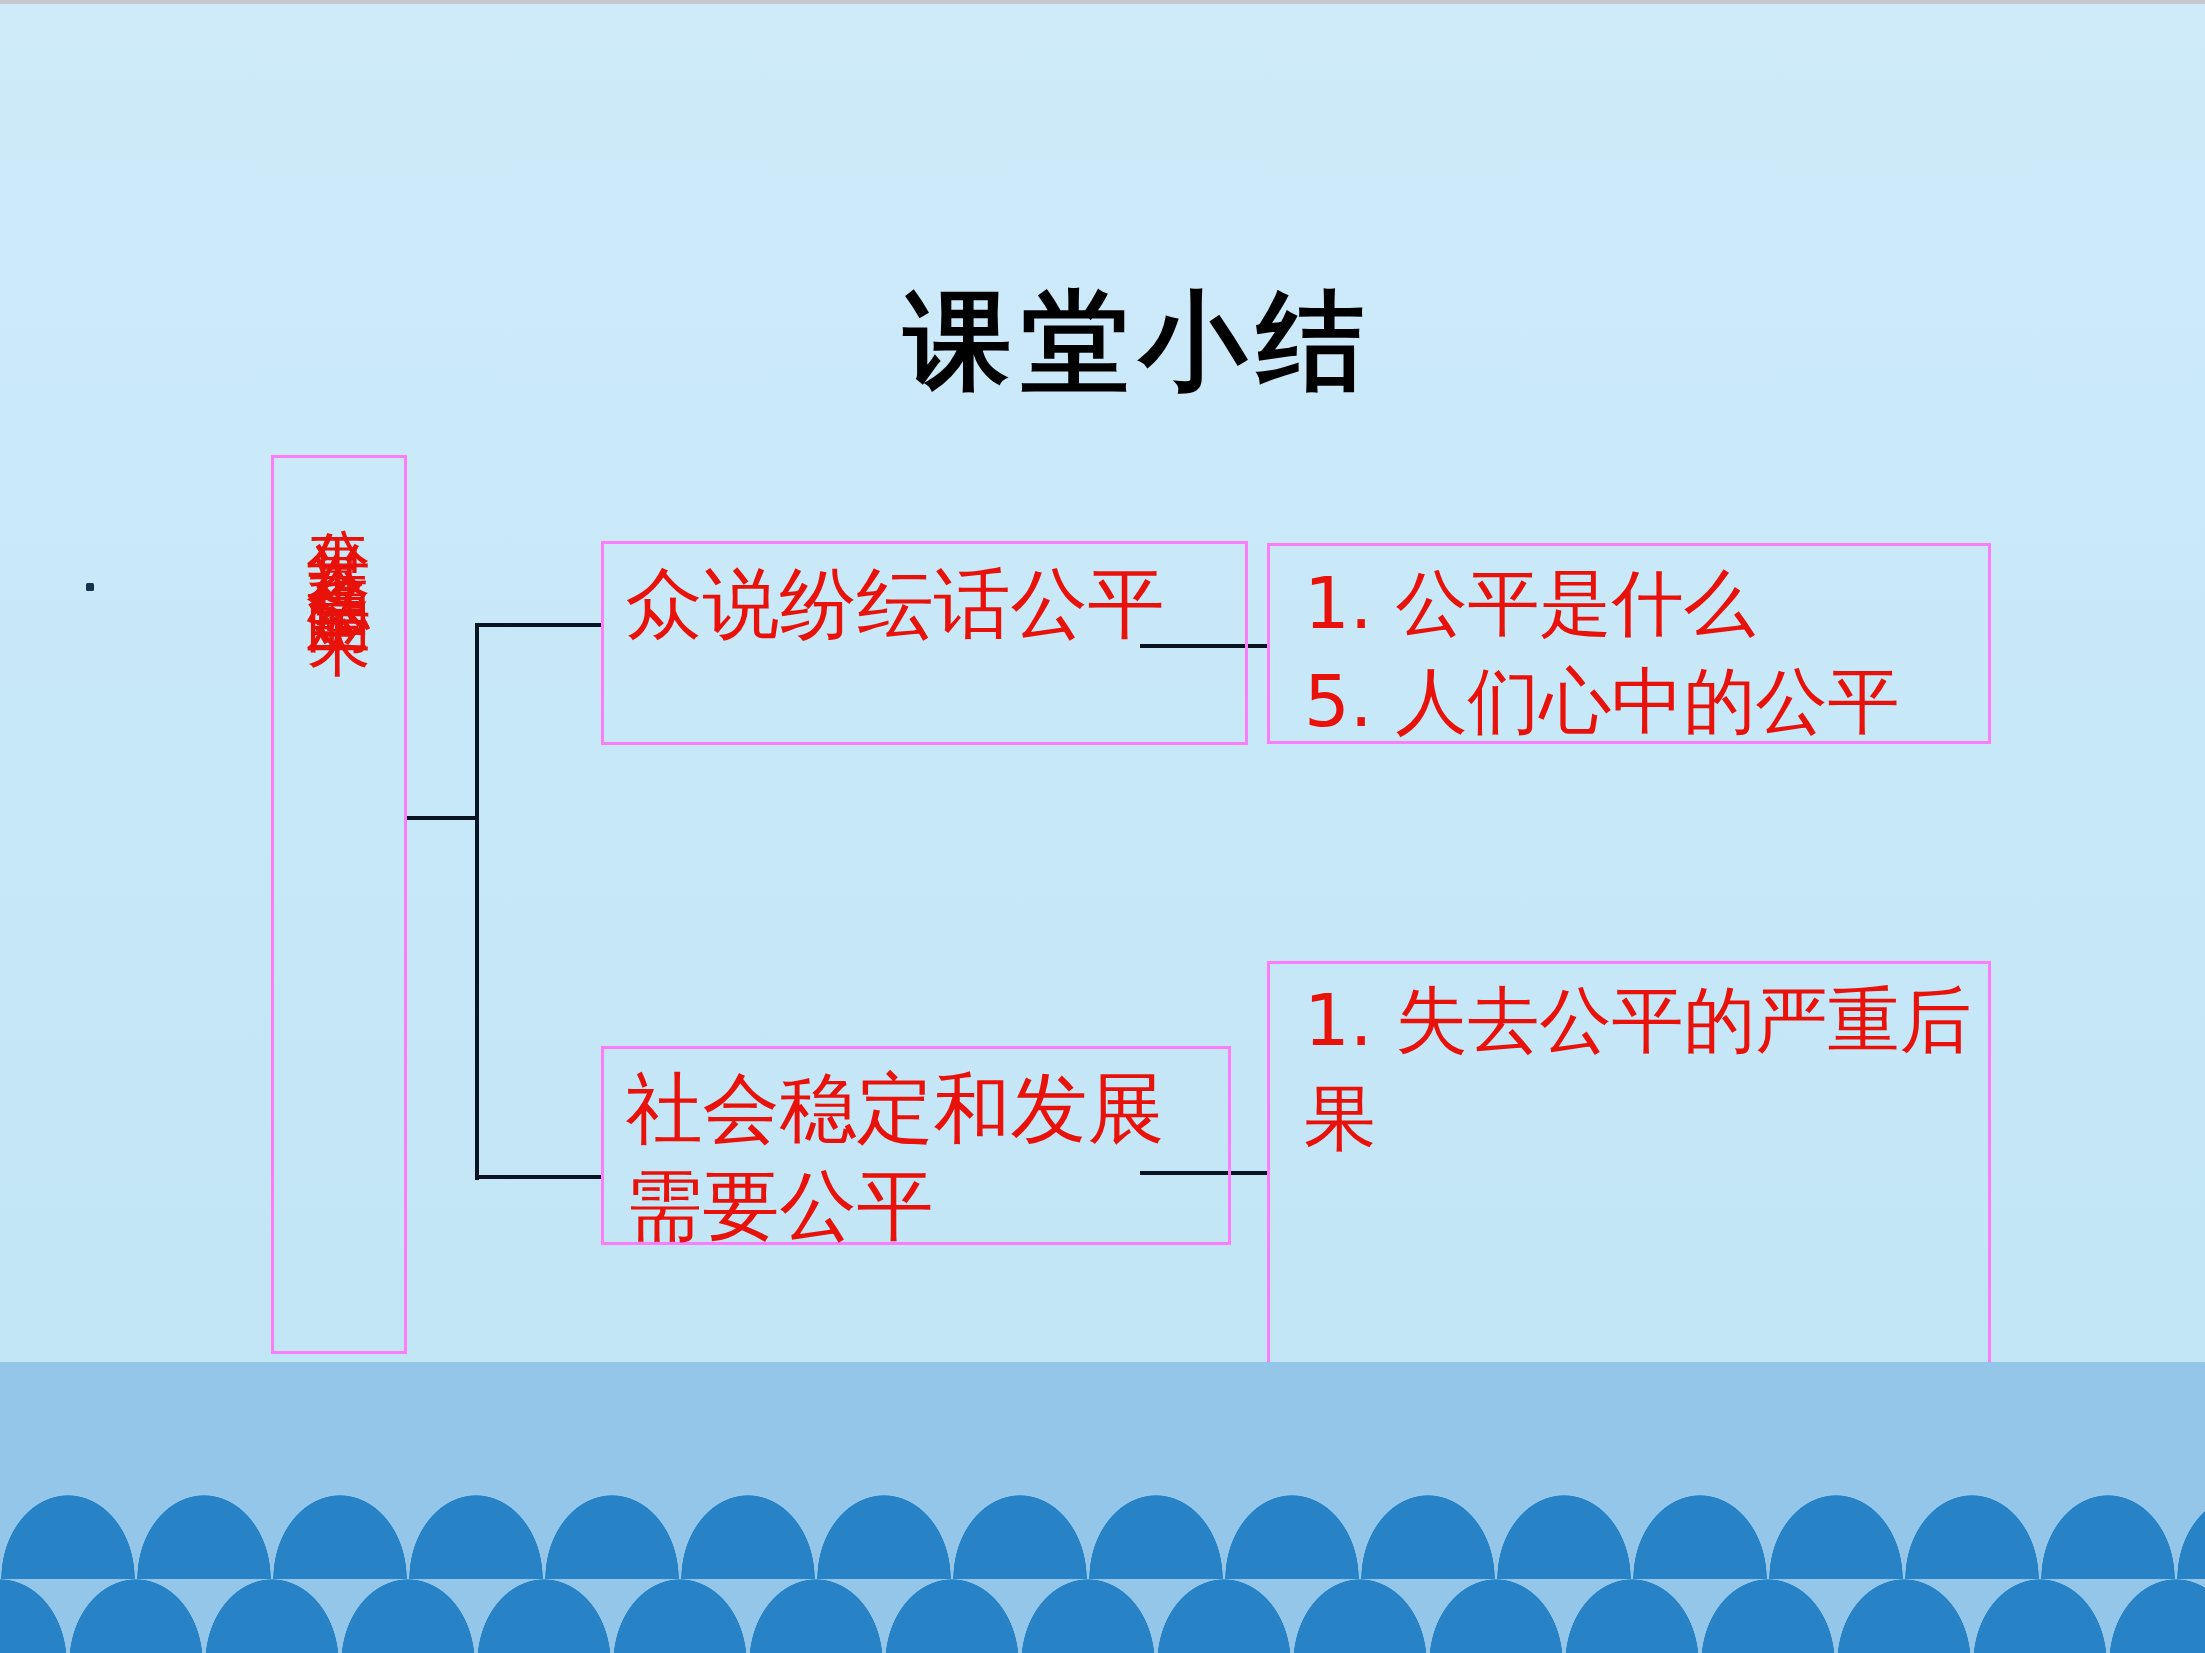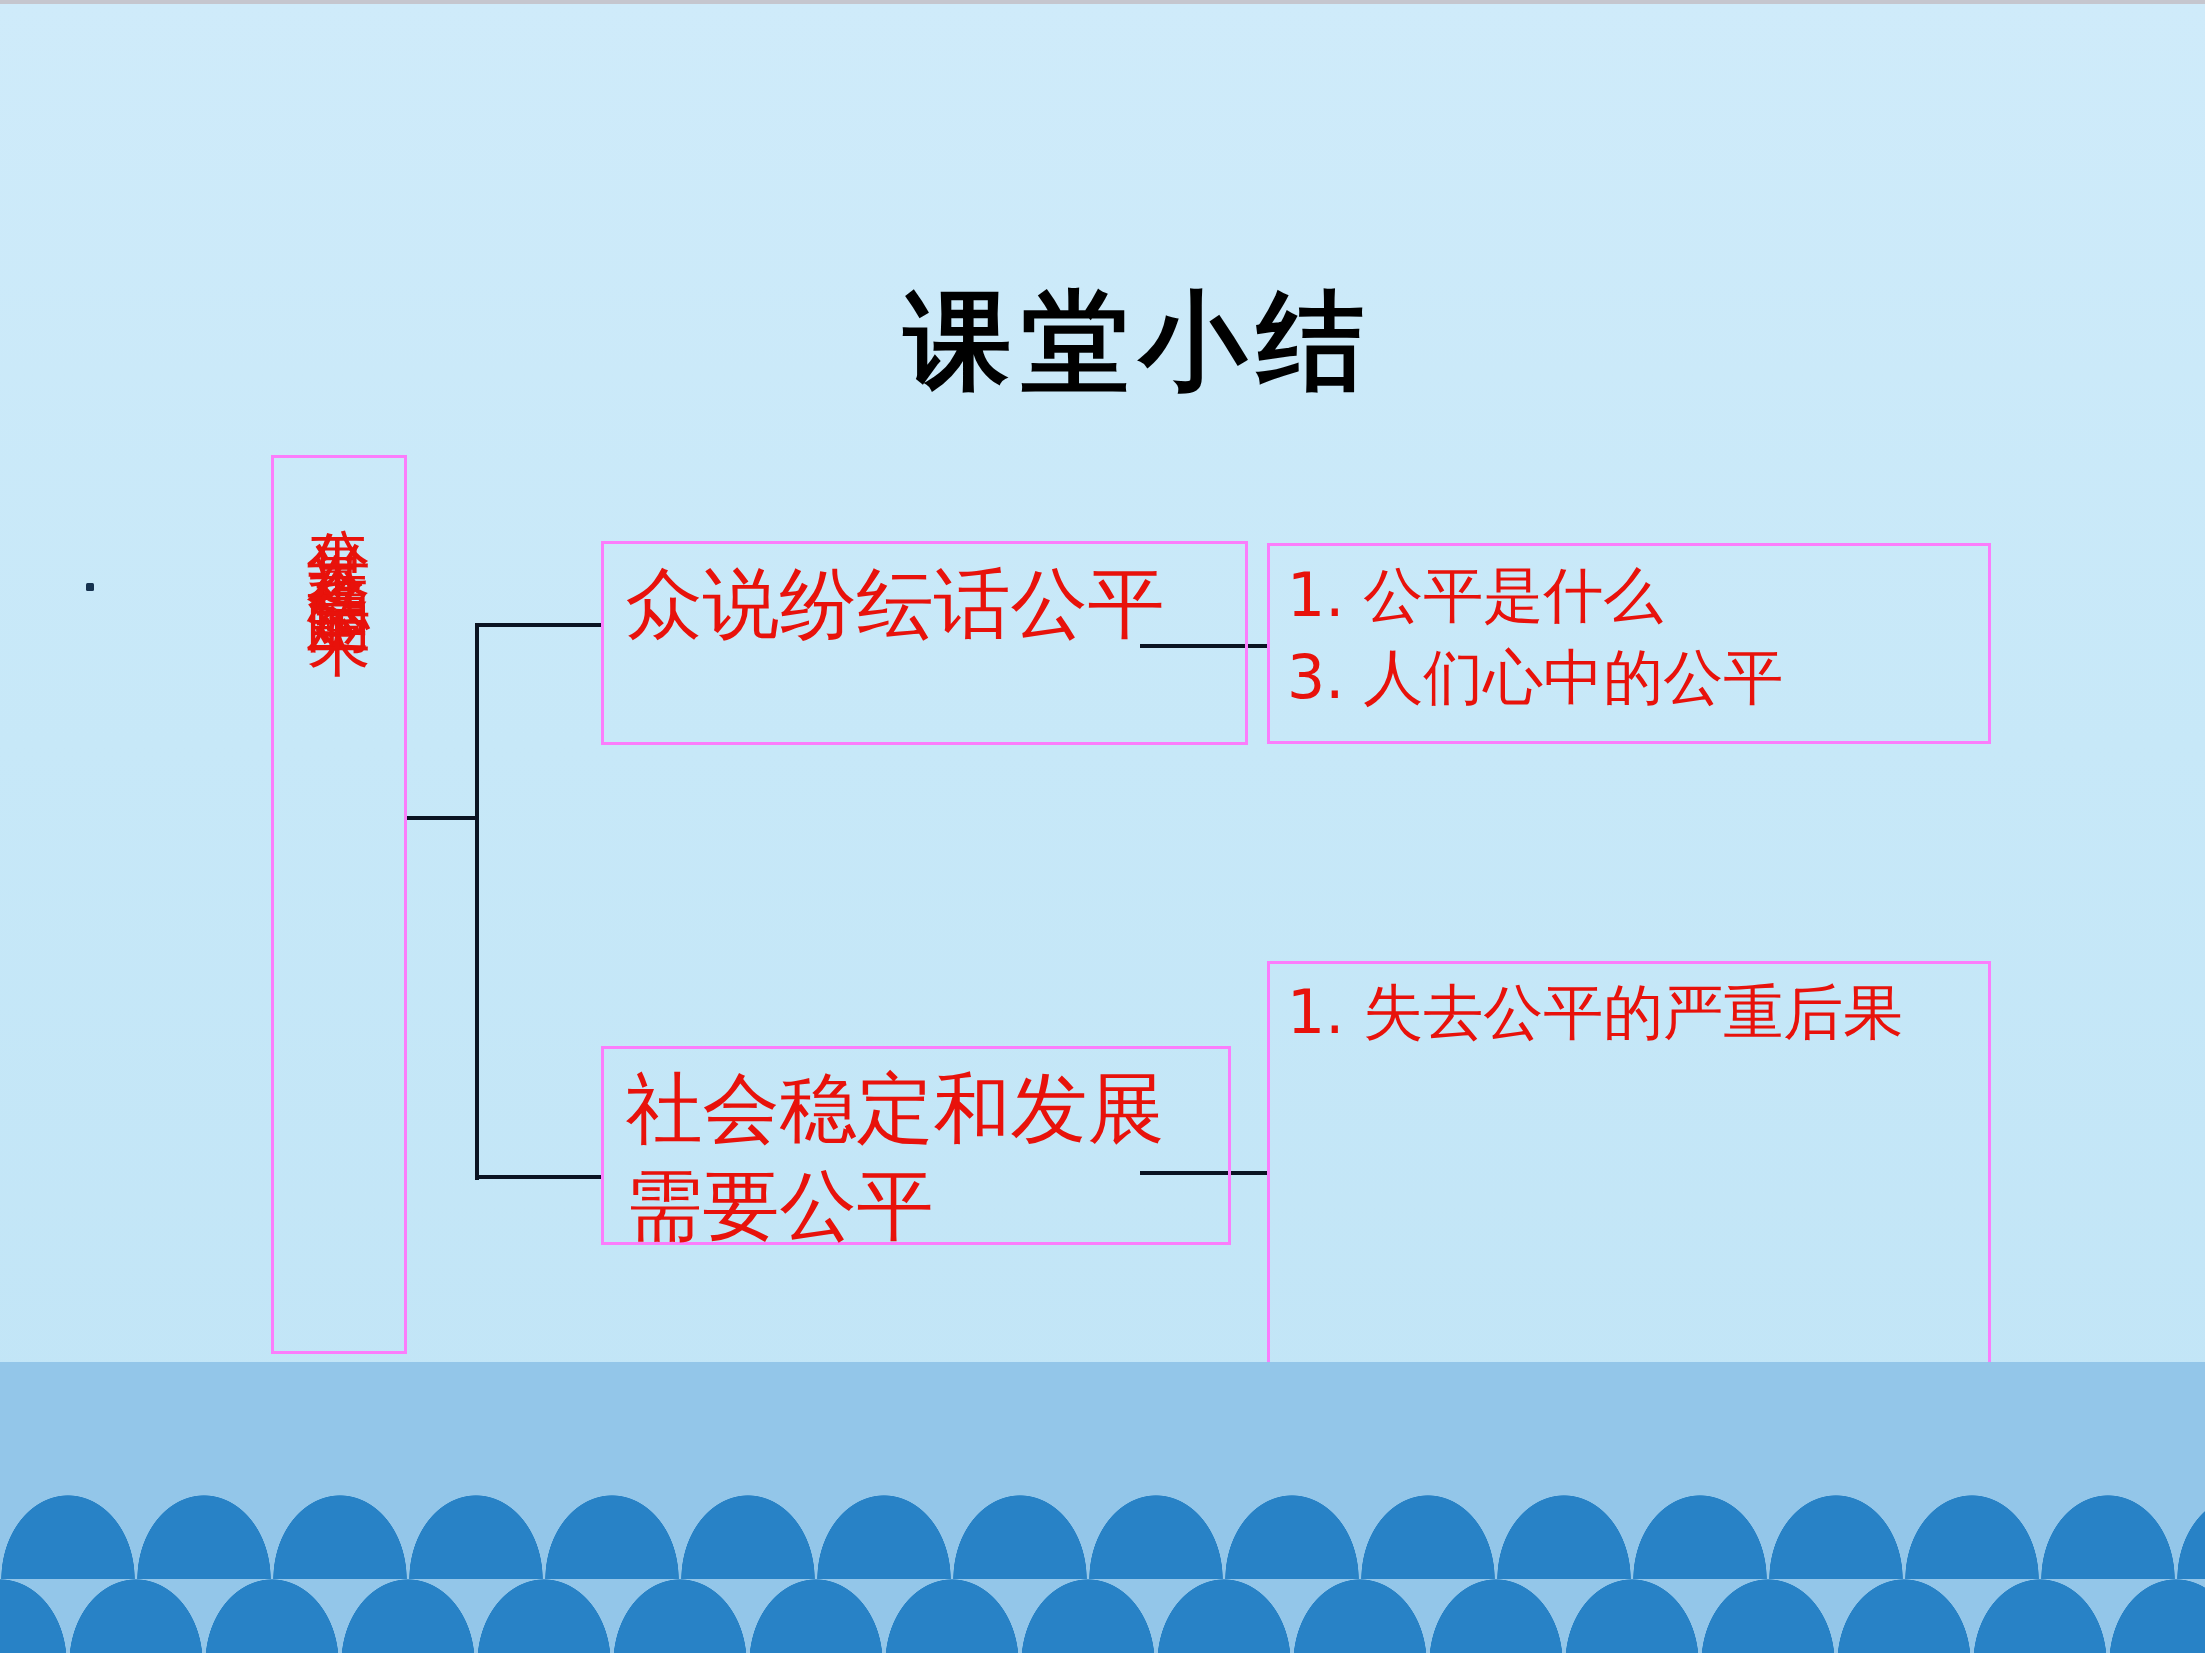--- a/index.html
+++ b/index.html
@@ -30,21 +30,21 @@
   }
   .root-text{
     writing-mode:vertical-rl;text-orientation:upright;
     font-size:64px;letter-spacing:9.2px;line-height:1.0;
   }
   .mid-box-1{left:601px;top:541px;width:647px;height:204px;padding:10.7px 15.3px 0 21.4px;}
   .mid-box-2{left:601px;top:1046px;width:630px;height:199px;padding:10.7px 15.3px 0 21.4px;}
   .node .label{font-size:77px;line-height:1.26;}
   .right-box-1{left:1267px;top:543px;width:724px;height:201px;padding:9.2px 10.7px 0 17px;}
   .right-box-2{left:1267px;top:961px;width:724px;height:499px;padding:7.7px 10.7px 0 17px;}
-  .detail-item{font-size:60px;line-height:1.36;}
+  .detail-item{font-size:72px;line-height:1.36;margin-left:17px;}
   .line{position:absolute;background:#0a1322;}
   .line-h{height:3.8px;}
   .line-v{width:3.8px;}
   .stub      {left:404px; top:816px;width:74px;}
   .trunk     {left:475px; top:623px; height:557px;}
   .branch-top{left:476px; top:623px; width:126px;}
   .branch-bot{left:476px; top:1175px;width:126px;}
   .conn-1    {left:1140px;top:644px; width:129px;}
   .conn-2    {left:1140px;top:1171px;width:129px;}
   .band{position:absolute;left:0;top:1362px;width:2205px;height:292px;background:#93c6e9;}
@@ -80,21 +80,21 @@
 
   <div class="node root-box">
     <div class="root-text">公平是社会稳定的『天平』</div>
   </div>
 
   <div class="node mid-box-1">
     <div class="label">众说纷纭话公平</div>
   </div>
   <div class="node right-box-1">
     <div class="detail-item">1. 公平是什么</div>
-    <div class="detail-item">3. 人们心中的公平</div>
+    <div class="detail-item">5. 人们心中的公平</div>
   </div>
 
   <div class="node mid-box-2">
     <div class="label">社会稳定和发展需要公平</div>
   </div>
   <div class="node right-box-2">
     <div class="detail-item">1. 失去公平的严重后果</div>
   </div>
 
   <div class="band"></div>

